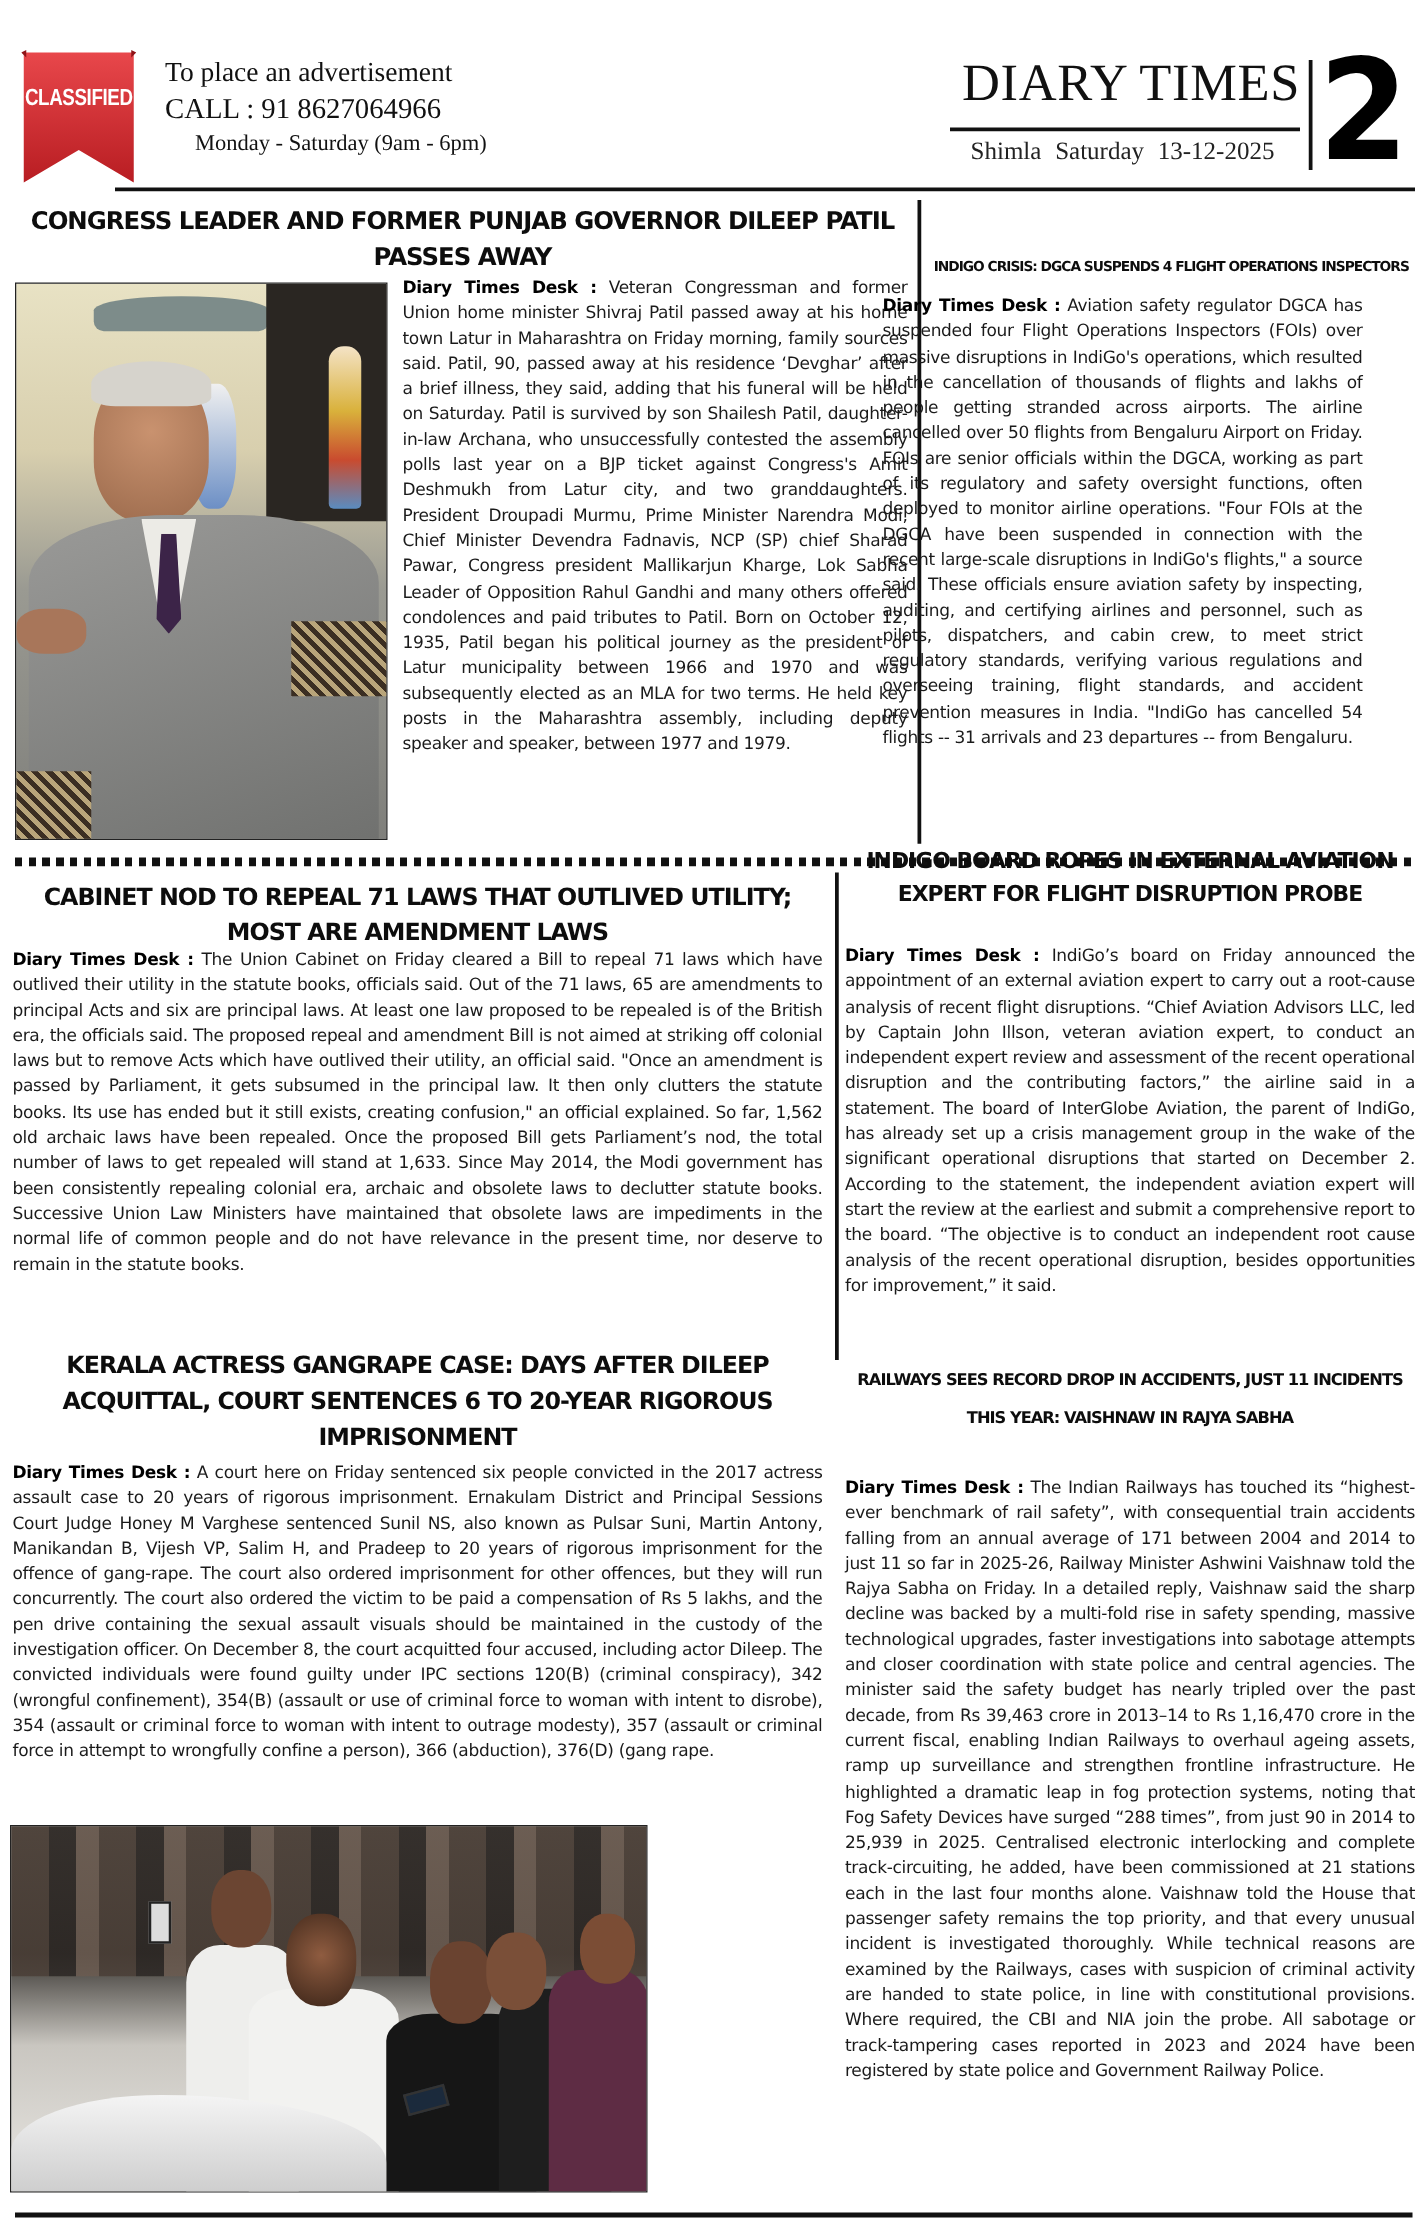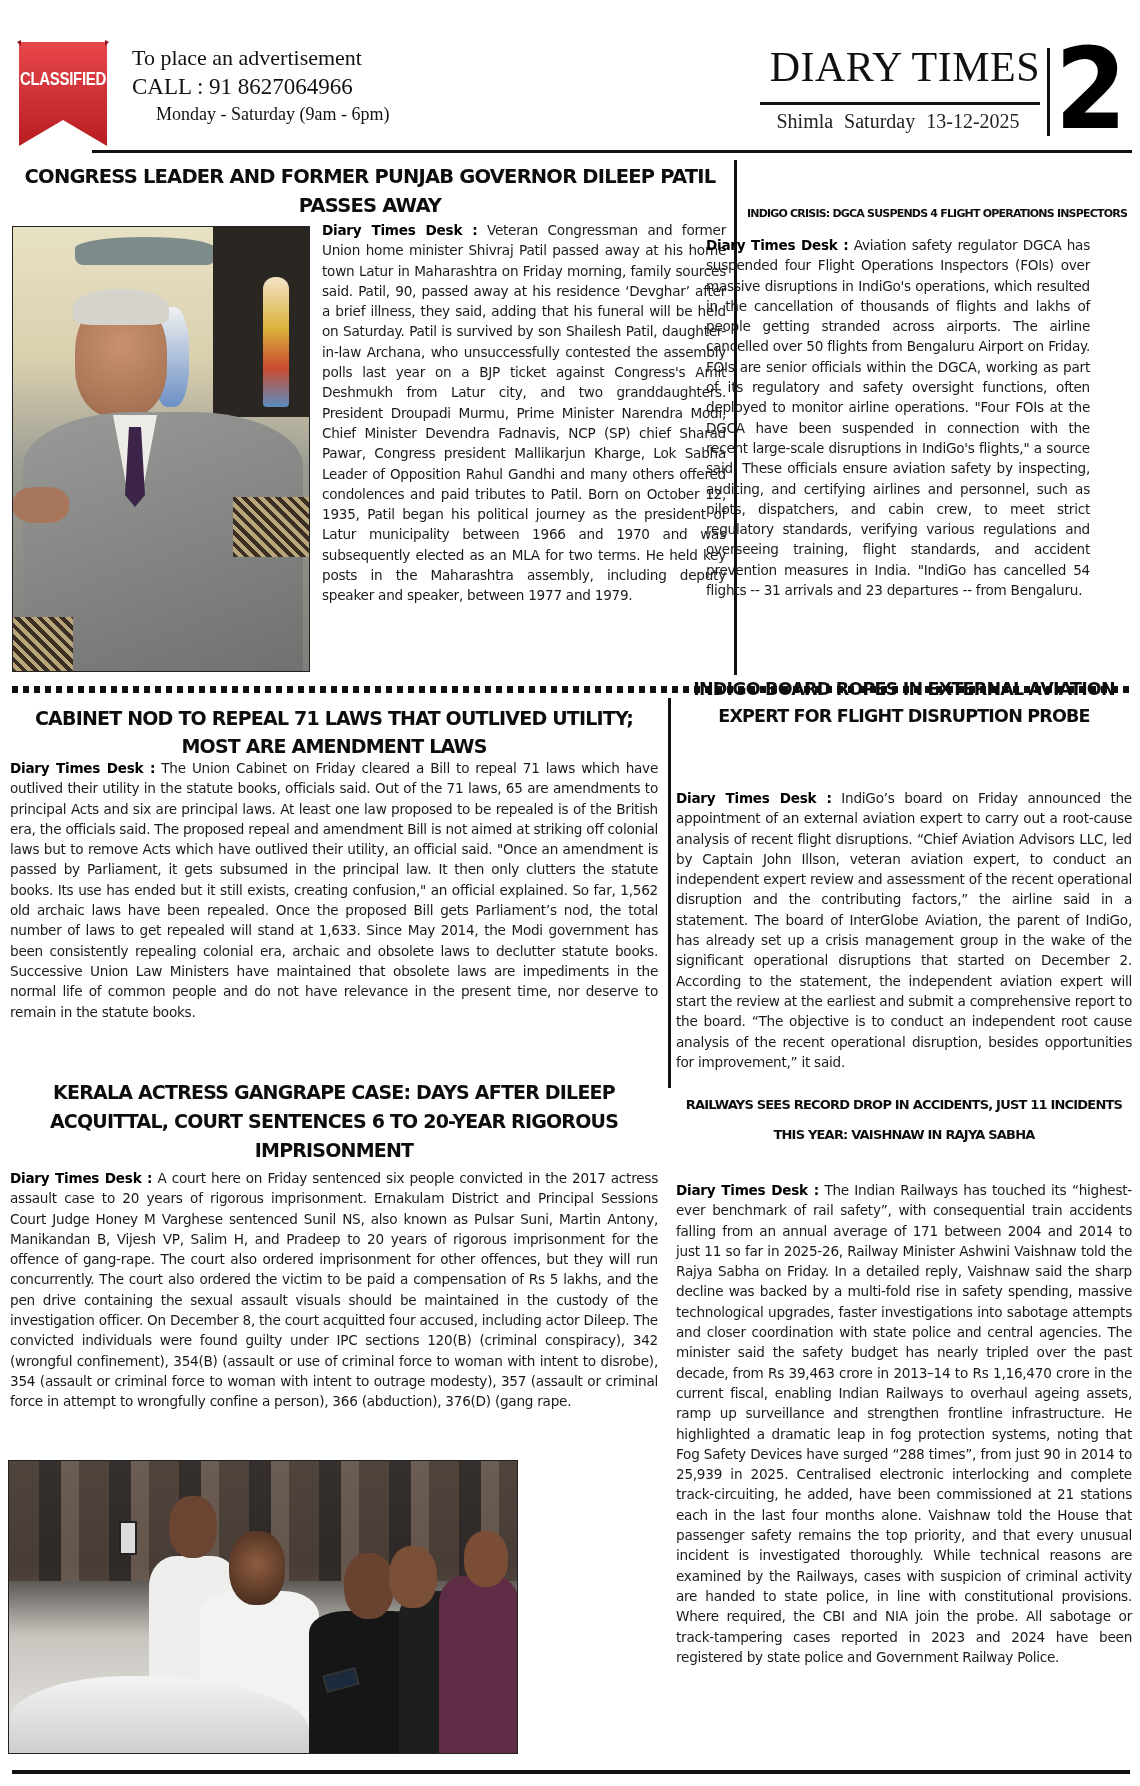--- a/index.html
+++ b/index.html
@@ -52,21 +52,21 @@
   .col-vrule-mid { position: absolute; left: 668px; top: 698px; width: 3px; height: 390px; background: #111; }
 
   
   .a4-headline { position: absolute; left: 10px; top: 1078px; width: 648px; font-size: 19px; line-height: 29px; }
   .a4-body { position: absolute; left: 10px; top: 1168px; width: 648px; }
   .a4-photo { position: absolute; left: 8px; top: 1460px; width: 510px; height: 294px; border: 1.5px solid #222; overflow: hidden;
     background: linear-gradient(180deg, #6f6a63 0%, #3a3733 35%, #c9c6c0 60%, #e8e6e2 100%); }
 
   
   .a5-headline { position: absolute; left: 676px; top: 676px; width: 456px; font-size: 17.5px; line-height: 27px; }
-  .a5-body { position: absolute; left: 676px; top: 788px; width: 456px; }
+  .a5-body { position: absolute; left: 676px; top: 755px; width: 456px; }
 
   
   .a6-headline { position: absolute; left: 674px; top: 1090px; width: 460px; font-size: 13px; line-height: 30px; }
   .a6-body { position: absolute; left: 676px; top: 1180px; width: 456px; }
 
   .bottom-rule { position: absolute; left: 12px; top: 1770px; width: 1118px; height: 4px; background: #111; }
 
   .photo-shape { position: absolute; }
 </style>
 </head>

